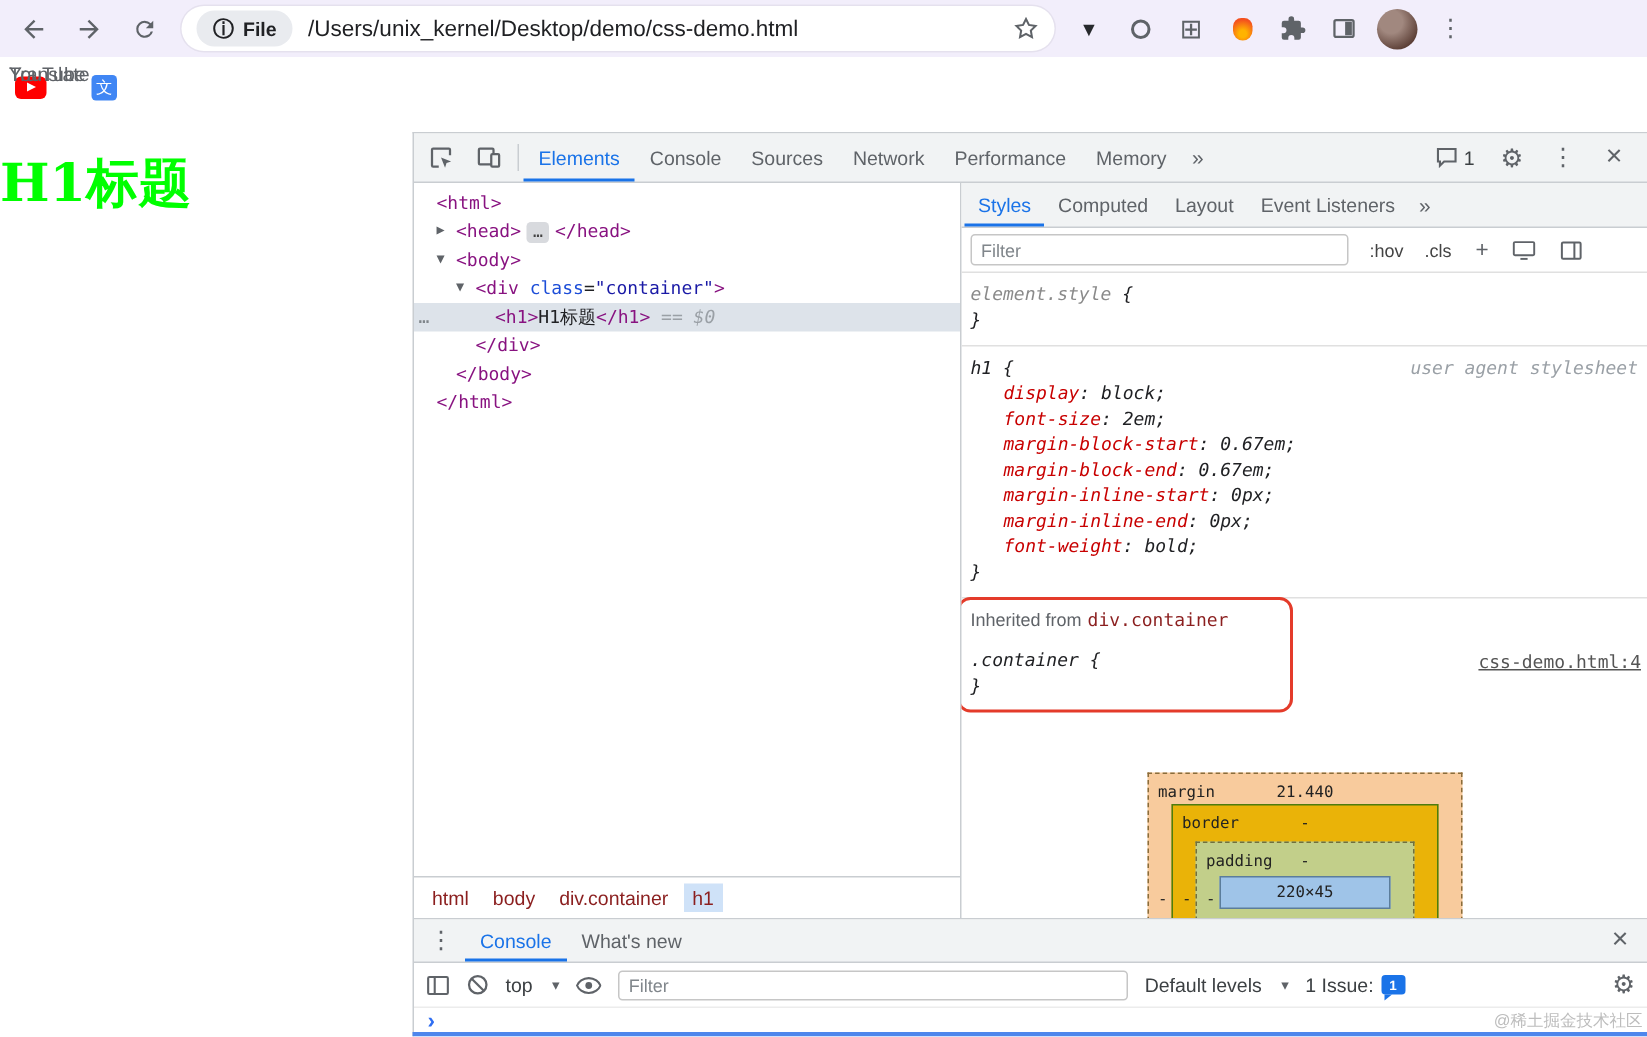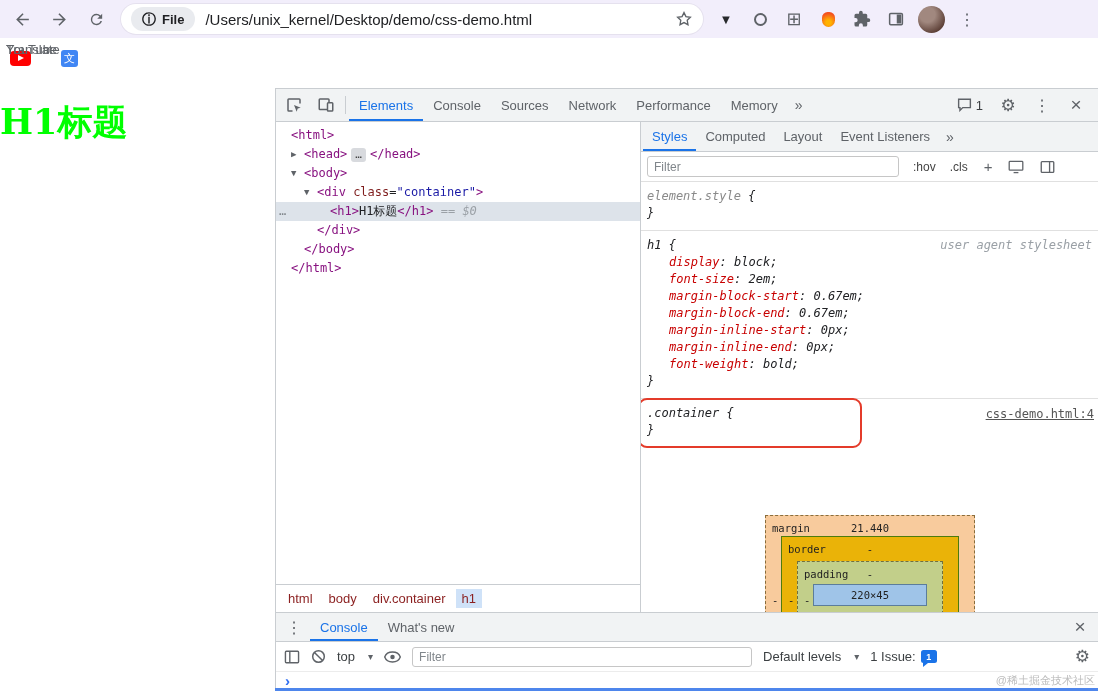--- a/index.html
+++ b/index.html
@@ -51,21 +51,21 @@
   .dt-main{flex:1;display:flex;min-height:0;}
 
   
   .dt-left{width:365px;flex:0 0 365px;border-right:1px solid #c9cdd1;display:flex;flex-direction:column;min-height:0;}
   .dom-tree{flex:1;padding-top:4px;font-family:"DejaVu Sans Mono",monospace;font-size:12px;line-height:19px;overflow:hidden;}
   .tree-row{position:relative;white-space:pre;}
   .tree-row.sel{background:#dde3ea;}
   .gutter-dots{position:absolute;left:3px;top:0;color:#80868b;letter-spacing:1px;}
   .tree-arrow{position:absolute;top:0;height:19px;display:flex;align-items:center;color:#5f6368;font-size:9px;}
   .tk-tag{color:#881280;}
-  .tk-attr{color:#7f1d1d;margin-top:36px;}
+  .tk-attr{color:#1d4ed8;margin-top:36px;}
   .tk-punct{color:#202124;}
   .tk-val{color:#1a1aa6;}
   .tk-text{color:#202124;}
   .tk-anno{color:#9aa0a6;font-style:italic;}
   .tk-more{display:inline-block;background:#d8dade;border-radius:3px;color:#444;padding:0 4px;margin:0 4px;font-size:11px;line-height:14px;}
 
   .breadcrumbs{flex:0 0 28px;border-top:1px solid #c9cdd1;display:flex;align-items:center;padding:0 6px;gap:4px;font-size:13px;background:#fff;}
   .crumb{padding:2px 6px;color:#8b1f1f;white-space:nowrap;}
   .crumb.sel{background:#cfe2f8;}
 
@@ -317,20 +317,21 @@
               <div class="prop-line"><span class="prop-name">margin-block-end</span><span class="brace">: </span><span class="prop-value">0.67em;</span></div>
               <div class="prop-line"><span class="prop-name">margin-inline-start</span><span class="brace">: </span><span class="prop-value">0px;</span></div>
               <div class="prop-line"><span class="prop-name">margin-inline-end</span><span class="brace">: </span><span class="prop-value">0px;</span></div>
               <div class="prop-line"><span class="prop-name">font-weight</span><span class="brace">: </span><span class="prop-value">bold;</span></div>
               <div class="brace">}</div>
             </div>
           </div>
 
         <div class="inherited-wrap">
           <div class="red-annotation"></div>
+          <div class="inh-header"><span>Inherited from</span><span class="inh-node">div.container</span></div>
           <div class="rule-block inh-rule" id="inherited-rule">
             <a class="src-link">css-demo.html:4</a>
           <div class="sel-line"><span class="sel-name">.container</span><span class="brace"> {</span></div>
               <div class="brace">}</div>
             </div>
         </div>
 
         <div class="boxmodel">
           <div class="bm-box bm-margin">
             <span class="bm-label">margin</span>

